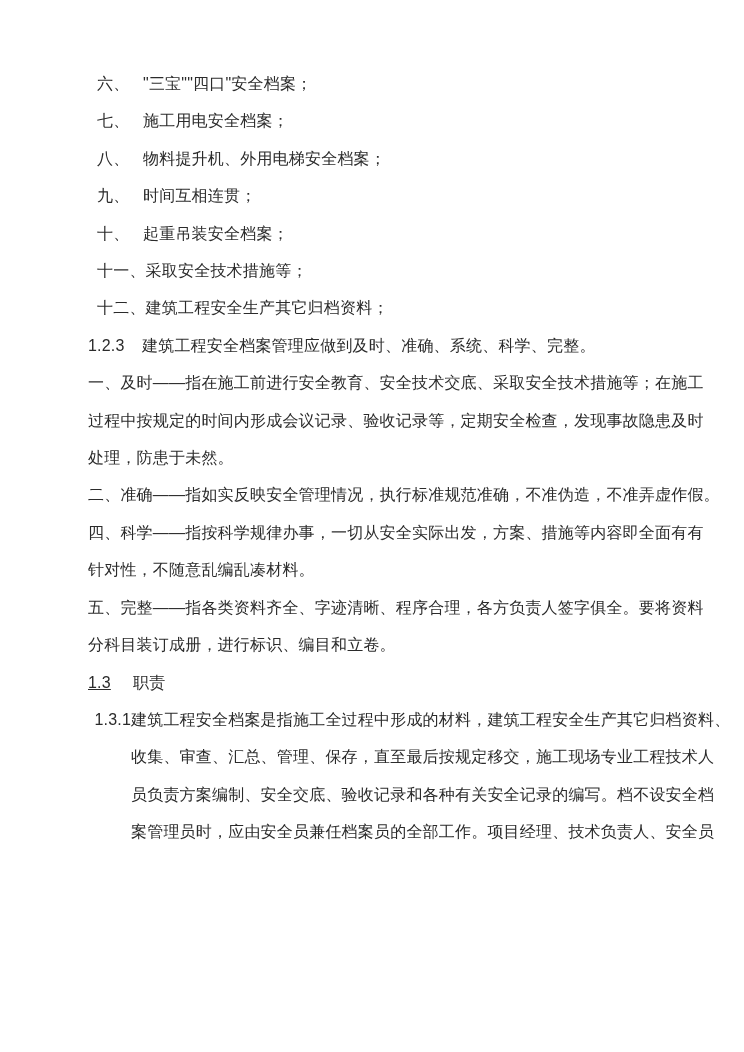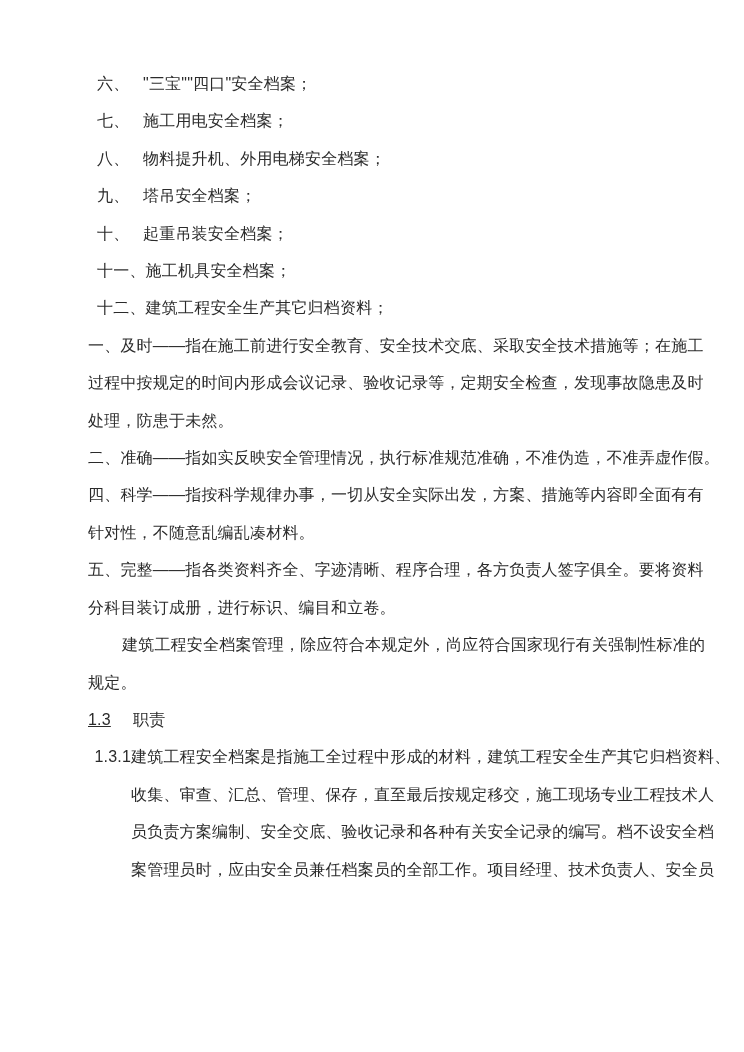--- a/index.html
+++ b/index.html
@@ -57,35 +57,39 @@
   <div class="li">
     <span class="li-label">七、</span>
     <span>施工用电安全档案；</span>
   </div>
   <div class="li">
     <span class="li-label">八、</span>
     <span>物料提升机、外用电梯安全档案；</span>
   </div>
   <div class="li">
     <span class="li-label">九、</span>
-    <span>塔吊安全档案；</span>
+    <span>时间互相连贯；</span>
   </div>
   <div class="li">
     <span class="li-label">十、</span>
     <span>起重吊装安全档案；</span>
   </div>
   <div class="li">
     <span class="li-label">十一、</span>
-    <span>施工机具安全档案；</span>
+    <span>采取安全技术措施等；</span>
   </div>
   <div class="li">
     <span class="li-label">十二、</span>
     <span>建筑工程安全生产其它归档资料；</span>
   </div>
 
+  <div class="num-row">
+    <span class="n123">1.2.3</span>
+    <span>建筑工程安全档案管理应做到及时、准确、系统、科学、完整。</span>
+  </div>
 
   <div>
     <div class="ln">一、及时——指在施工前进行安全教育、安全技术交底、采取安全技术措施等；在施工</div>
     <div class="ln">过程中按规定的时间内形成会议记录、验收记录等，定期安全检查，发现事故隐患及时</div>
     <div class="ln">处理，防患于未然。</div>
   </div>
 
   <div>
     <div class="ln">二、准确——指如实反映安全管理情况，执行标准规范准确，不准伪造，不准弄虚作假。</div>
   </div>
@@ -96,24 +100,20 @@
   <div>
     <div class="ln">四、科学——指按科学规律办事，一切从安全实际出发，方案、措施等内容即全面有有</div>
     <div class="ln">针对性，不随意乱编乱凑材料。</div>
   </div>
 
   <div>
     <div class="ln">五、完整——指各类资料齐全、字迹清晰、程序合理，各方负责人签字俱全。要将资料</div>
     <div class="ln">分科目装订成册，进行标识、编目和立卷。</div>
   </div>
 
-  <div>
-    <div class="ln indent-2em">建筑工程安全档案管理，除应符合本规定外，尚应符合国家现行有关强制性标准的</div>
-    <div class="ln">规定。</div>
-  </div>
 
   <div class="num-row">
     <span class="n13">1.3</span>
     <span>职责</span>
   </div>
 
   <div class="hang">
     <span class="n131">1.3.1</span>
     <div class="hang-lines">
       <div class="ln">建筑工程安全档案是指施工全过程中形成的材料，建筑工程安全生产其它归档资料、</div>

